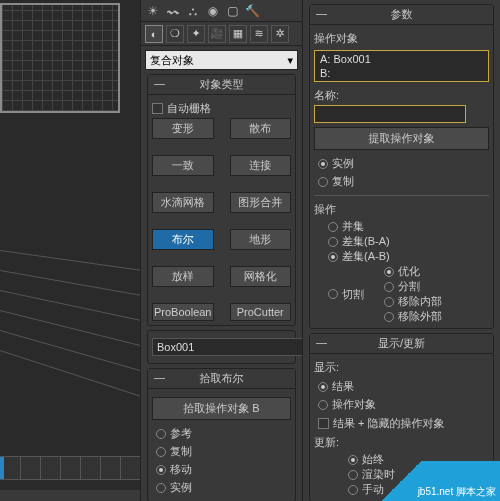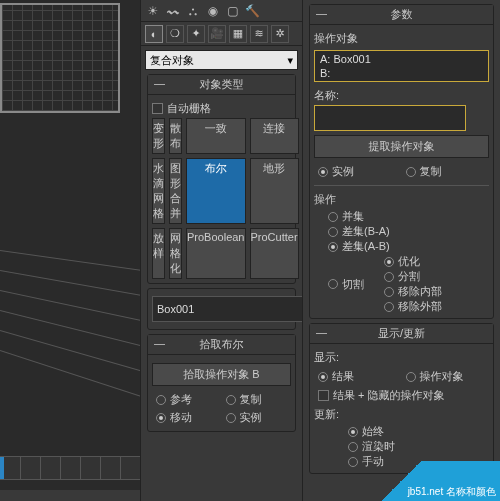--- a/index.html
+++ b/index.html
@@ -17,31 +17,31 @@
 .toolbar .ico{width:16px;height:16px;display:inline-flex;align-items:center;justify-content:center;font-size:12px;color:#bbb}
 .tabs{height:24px;display:flex;align-items:center;padding:2px 4px;gap:3px;border-bottom:1px solid #222}
 .tab{width:18px;height:18px;border:1px solid #555;display:flex;align-items:center;justify-content:center;background:#393939}
 .tab.active{border:1px solid #888;background:#444}
 .dropdown{margin:4px;height:20px;background:#e8e8e8;color:#000;display:flex;align-items:center;justify-content:space-between;padding:0 4px;border:1px solid #222}
 .dropdown span{color:#000}
 .rollout{margin:4px 6px;border:1px solid #222;border-radius:3px}
 .rollout-hdr{text-align:center;padding:2px 0;border-bottom:1px solid #222;background:#393939;position:relative}
 .rollout-hdr::before{content:"—";position:absolute;left:6px}
 .rollout-body{padding:4px}
-.btn-grid{display:grid;grid-template-columns:1fr 1fr 1fr 1fr;gap:4px}
+.btn-grid{display:grid;grid-template-columns:1fr 1fr;gap:16px}
 .btn{background:#4a4a4a;border:1px solid #222;text-align:center;padding:2px 0;cursor:pointer}
 .btn.active{background:#1e6ba8;color:#fff}
 .chk{display:flex;align-items:center;justify-content:flex-start;gap:4px;padding:2px 0}
 .chkbox{width:11px;height:11px;border:1px solid #777;background:#333;display:inline-block}
 .field-row{display:flex;align-items:center;gap:4px;margin:3px 0}
-.text-input{flex:1;background:#2a2a2a;border:1px solid #555;color:#ddd;padding:2px 4px;height:26px}
+.text-input{flex:1;background:#2a2a2a;border:1px solid #555;color:#ddd;padding:2px 4px;height:18px}
 .text-input.yellow{border:1px solid #c9a93a}
 .swatch{width:16px;height:16px;background:#6a7a9a;border:1px solid #222}
 .action-btn{background:#4a4a4a;border:1px solid #222;text-align:center;padding:3px 0;margin:4px 0;cursor:pointer}
-.radio-grid{display:grid;grid-template-columns:1fr 1fr;gap:3px 8px;padding:2px 4px}
+.radio-grid{display:grid;grid-template-columns:1fr;gap:3px 8px;padding:2px 4px}
 .radio{display:flex;align-items:center;gap:4px}
 .rdot{width:10px;height:10px;border:1px solid #888;border-radius:50%;display:inline-flex;align-items:center;justify-content:center}
 .rdot.on::after{content:"";width:4px;height:4px;background:#ccc;border-radius:50%}
 .listbox{border:1px solid #c9a93a;background:#2a2a2a;margin:2px 0 4px 0;padding:1px}
 .listbox div{padding:1px 4px;color:#ddd}
 .lbl{padding:2px 0}
 .sub-indent{padding-left:34px}
 .sep{border:none;border-top:1px solid #555;margin:4px 0}
 .watermark{position:absolute;right:0;bottom:0;width:130px;height:40px;background:linear-gradient(135deg,transparent 0,transparent 30%,#1fa0d8 30%,#1fa0d8 100%);display:flex;align-items:flex-end;justify-content:flex-end;padding:2px 4px;color:#fff;font-size:10px}
 </style>
@@ -238,13 +238,13 @@
           </div>
         <div class="radio">
             <span class="rdot"></span>
             <span>手动</span>
           </div>
       </div>
     </div>
   </div>
 </div>
 
-<div class="watermark">jb51.net   名称和颜色</div>
+<div class="watermark">jb51.net   脚本之家</div>
 
 </body></html>

